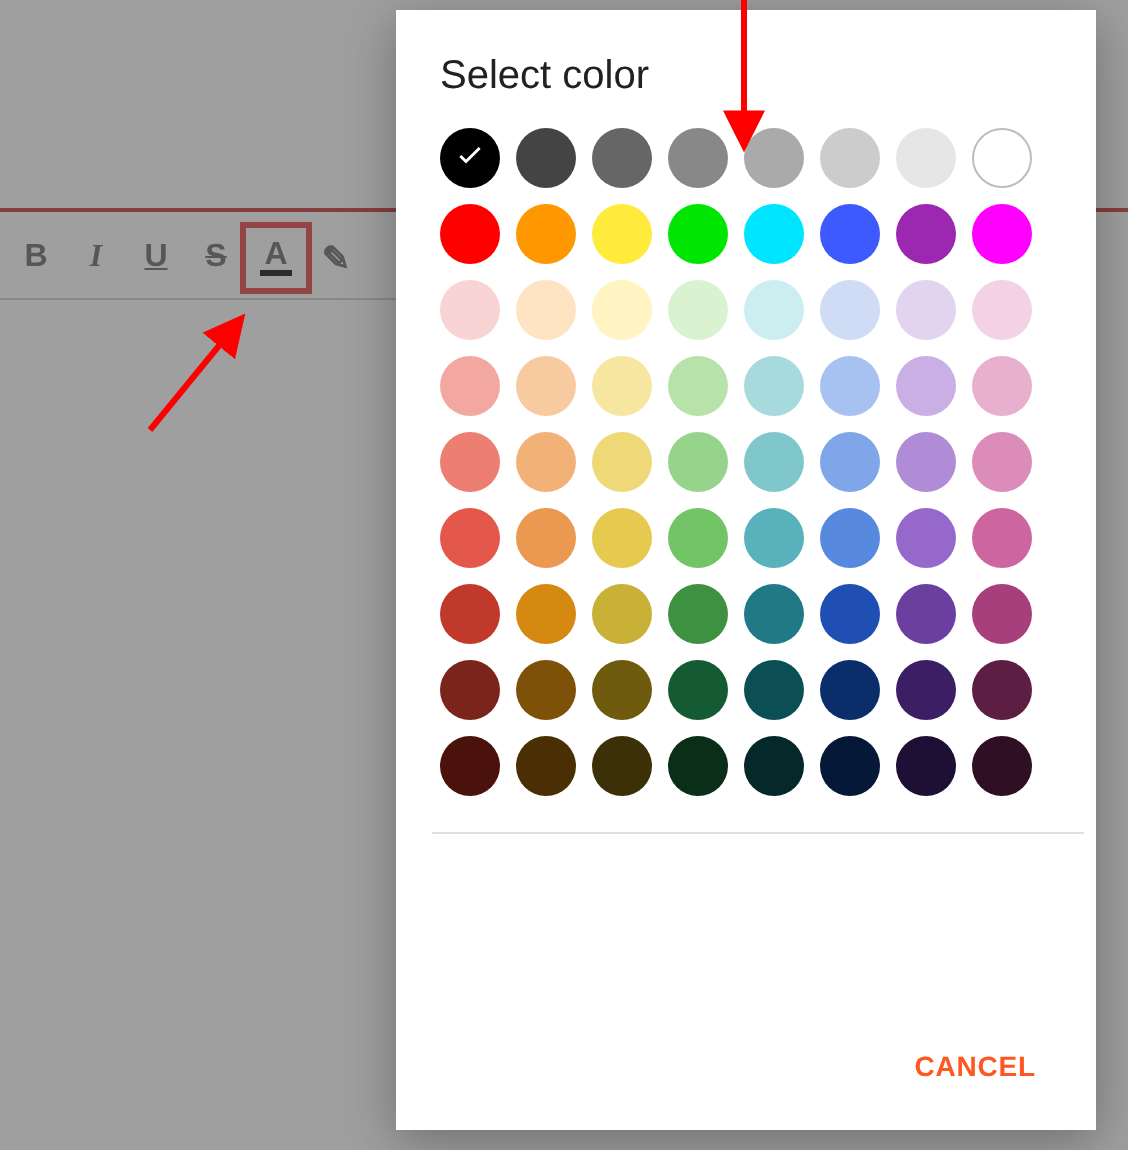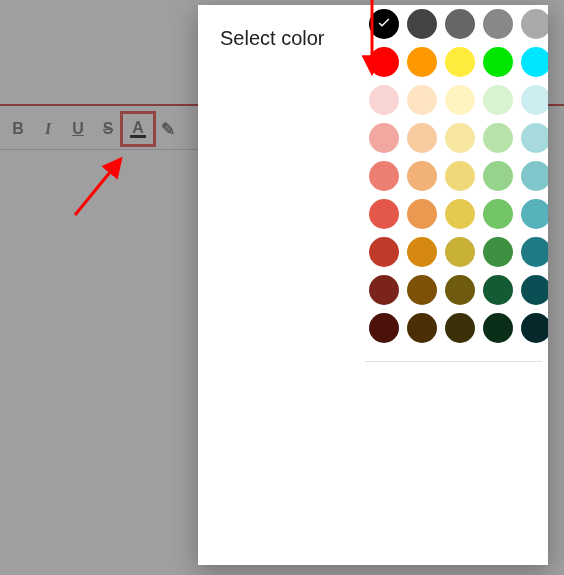--- a/index.html
+++ b/index.html
@@ -5,21 +5,21 @@
   html,body{margin:0;padding:0;width:564px;height:575px;font-family:Arial,Helvetica,sans-serif;background:#fff;overflow:hidden}
   .overlay{position:absolute;inset:0;background:rgba(80,80,80,.55);z-index:1}
   .page{position:relative;width:564px;height:575px}
   
   .editor{position:absolute;left:0;top:0;right:0;bottom:0}
   .rule{position:absolute;left:0;right:0;top:104px;height:2px;background:#c62828}
   .toolbar{position:absolute;left:0;top:109px;height:40px;background:#fff;display:flex;align-items:center;padding:0 4px;gap:2px;border-bottom:1px solid #ccc;width:200px}
   .tb{width:28px;height:28px;display:flex;align-items:center;justify-content:center;color:#616161;font-size:16px;font-weight:700;font-family:Arial;cursor:pointer}
   .tb.sel{outline:3px solid #e53935;outline-offset:1px}
   
-  .dialog{position:absolute;z-index:5;top:5px;left:198px;width:350px;height:560px;background:#fff;box-shadow:0 6px 24px rgba(0,0,0,.3);display:flex;flex-direction:row}
+  .dialog{position:absolute;z-index:5;top:5px;left:198px;width:350px;height:560px;background:#fff;box-shadow:0 6px 24px rgba(0,0,0,.3);display:flex;flex-direction:column}
   .dlg-title{font-size:20px;color:#212121;padding:22px 22px 10px 22px;font-weight:400}
   .dlg-body{position:relative;flex:1;display:flex;overflow:hidden}
   .scroll{overflow-y:scroll;overflow-x:hidden;flex:1;padding:4px 6px 0 22px}
   .scroll::-webkit-scrollbar{width:17px}
   .scroll::-webkit-scrollbar-track{background:#f1f1f1}
   .scroll::-webkit-scrollbar-thumb{background:#c1c1c1}
   .grid{display:grid;grid-template-columns:repeat(8,30px);gap:8px 8px;padding-bottom:10px}
   .sw{width:30px;height:30px;border-radius:50%;box-sizing:border-box;display:flex;align-items:center;justify-content:center;cursor:pointer}
   .sw.hollow{border:1.5px solid #bdbdbd;background:#fff}
   .check{color:#fff}
@@ -135,20 +135,23 @@
             <div class="sw" title="#0a2e18" style="background: rgb(10, 46, 24);"></div>
             <div class="sw" title="#05282b" style="background: rgb(5, 40, 43);"></div>
             <div class="sw" title="#061838" style="background: rgb(6, 24, 56);"></div>
             <div class="sw" title="#1e0f34" style="background: rgb(30, 15, 52);"></div>
             <div class="sw" title="#2f0f24" style="background: rgb(47, 15, 36);"></div>
           </div>
         <div class="sep"></div>
         <div style="height:40px"></div>
       </div>
     </div>
+    <div class="actions">
+      <button class="btn-cancel">CANCEL</button>
+    </div>
   </div>
 
   <svg class="anno" width="564" height="575">
     <defs>
       <marker id="ah" viewBox="0 0 10 10" refX="8" refY="5" markerWidth="7" markerHeight="7" orient="auto-start-reverse">
         <path d="M0,0 L10,5 L0,10 z" fill="#ff0000"></path>
       </marker>
     </defs>
 
     <line x1="372" y1="0" x2="372" y2="72" stroke="#ff0000" stroke-width="3" marker-end="url(#ah)"></line>

